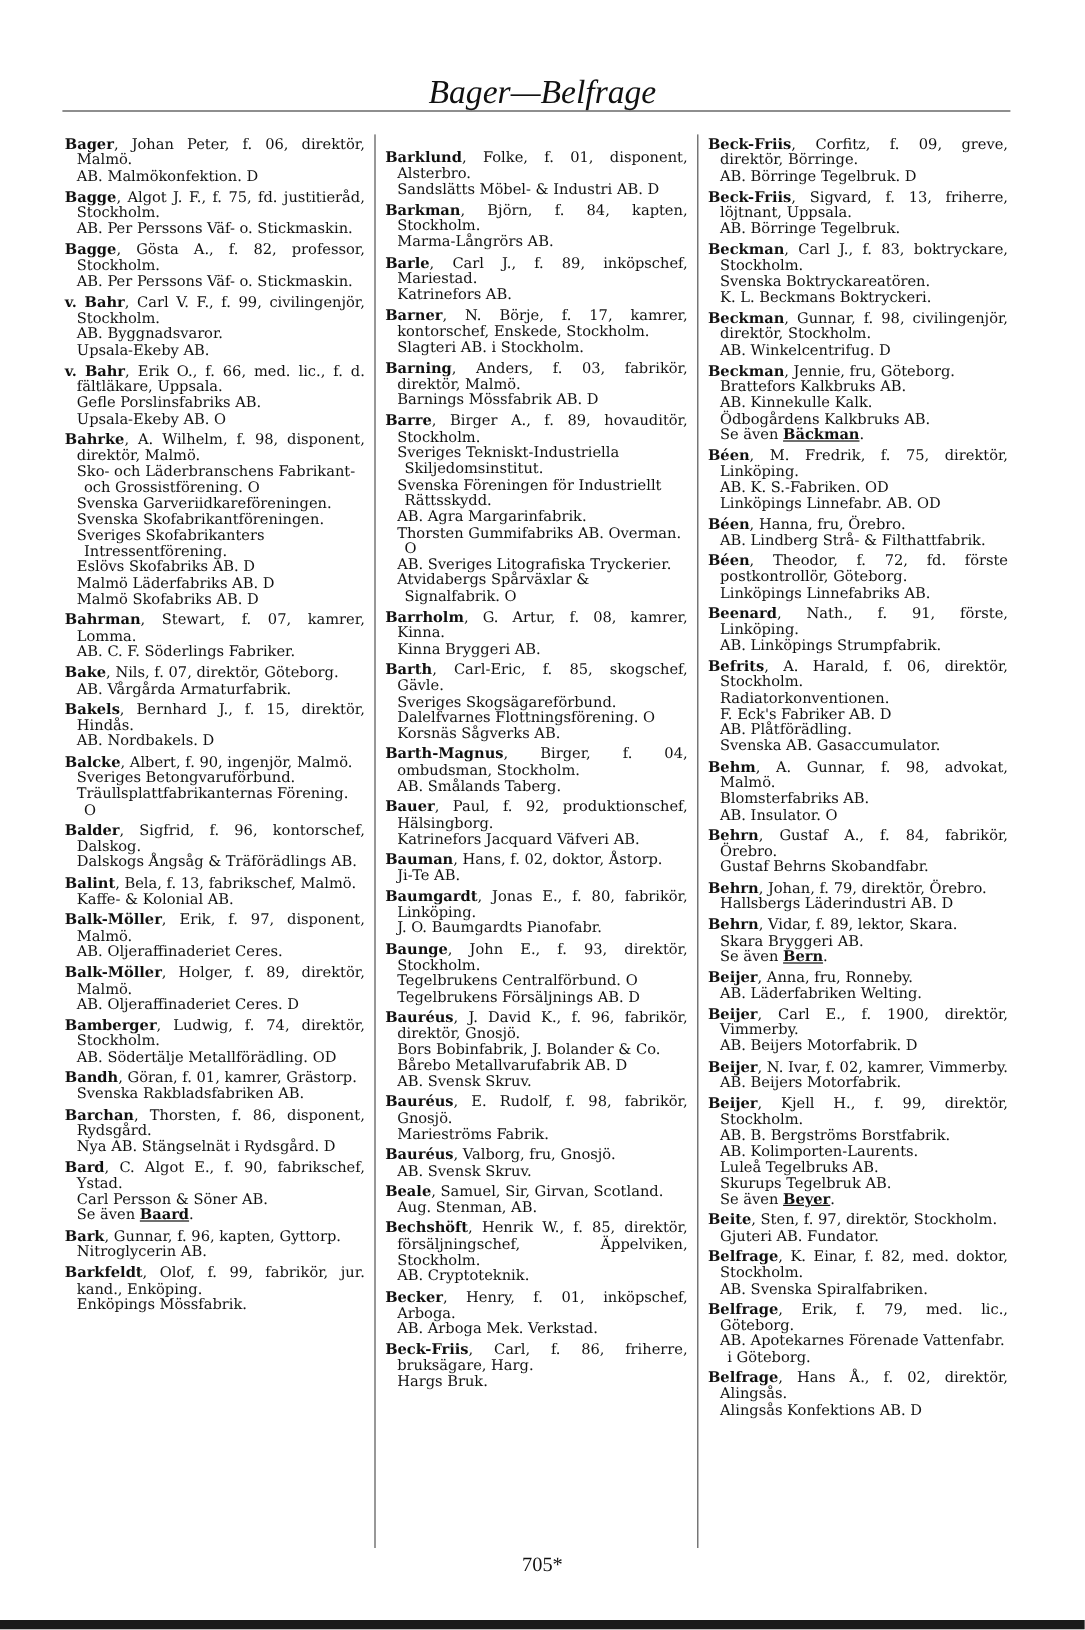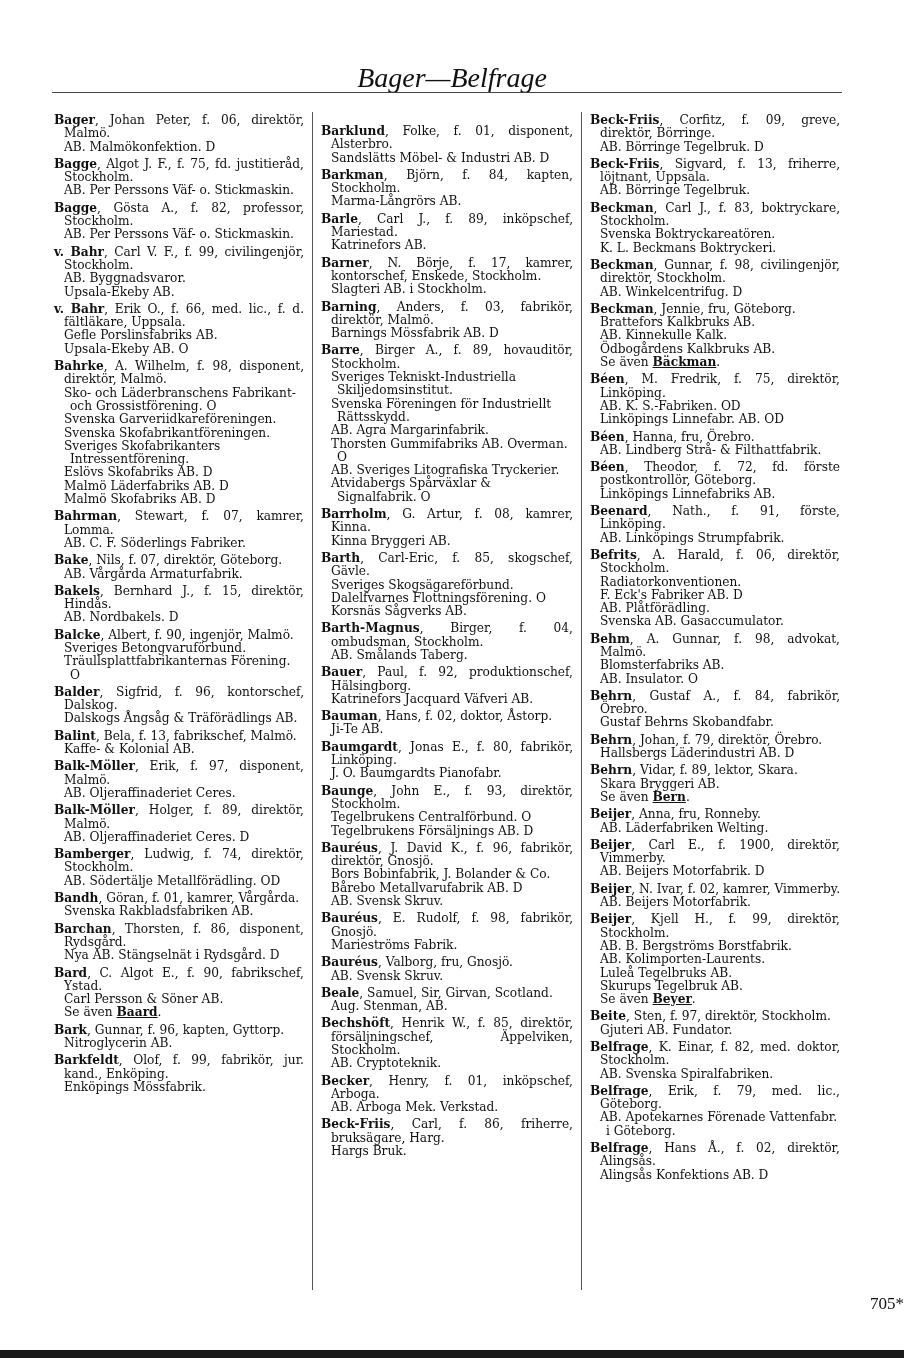--- a/index.html
+++ b/index.html
@@ -12,21 +12,21 @@
   .col3 { left:590px; width:250px; }
   .vrule { position:absolute; width:0; border-left:1px solid #555; }
   .v1 { left:312px; top:112px; height:1178px; }
   .v2 { left:581px; top:112px; height:1178px; }
   .entry { margin-bottom:0px; }
   .entry.gap { margin-top:4px; }
   .head { text-indent:-10px; padding-left:10px; text-align:justify; }
   .nm { font-weight:bold; }
   .co2 { padding-left:16px; text-indent:-6px; }
   .see b { font-weight:bold;text-decoration:underline; }
-  .page-number { position:absolute; top:1294px; left:0; width:904px; text-align:right; font-family:"Liberation Serif", serif; font-size:17px; }
+  .page-number { position:absolute; top:1294px; left:0; width:904px; text-align:center; font-family:"Liberation Serif", serif; font-size:17px; }
   .bottom-edge { position:absolute; left:0; top:1350px; width:904px; height:8px; background:#1a1a1a; }
 </style>
 </head>
 <body>
 
 <div class="page-title">Bager—Belfrage</div>
 <div class="top-rule"></div>
 
 <div class="vrule v1"></div>
 <div class="vrule v2"></div>
@@ -95,21 +95,21 @@
     </div>
     <div class="entry gap">
       <div class="head"><span class="nm">Balk-Möller</span>, <span>Holger, f. 89, direktör, Malmö.</span></div>
       <div class="co2">AB. Oljeraffinaderiet Ceres. D</div>
     </div>
     <div class="entry gap">
       <div class="head"><span class="nm">Bamberger</span>, <span>Ludwig, f. 74, direktör, Stockholm.</span></div>
       <div class="co2">AB. Södertälje Metallförädling. OD</div>
     </div>
     <div class="entry gap">
-      <div class="head"><span class="nm">Bandh</span>, <span>Göran, f. 01, kamrer, Vårgårda.</span></div>
+      <div class="head"><span class="nm">Bandh</span>, <span>Göran, f. 01, kamrer, Grästorp.</span></div>
       <div class="co2">Svenska Rakbladsfabriken AB.</div>
     </div>
     <div class="entry gap">
       <div class="head"><span class="nm">Barchan</span>, <span>Thorsten, f. 86, disponent, Rydsgård.</span></div>
       <div class="co2">Nya AB. Stängselnät i Rydsgård. D</div>
     </div>
     <div class="entry gap">
       <div class="head"><span class="nm">Bard</span>, <span>C. Algot E., f. 90, fabrikschef, Ystad.</span></div>
       <div class="co2">Carl Persson &amp; Söner AB.</div>
       <div class="co2 see"><span>Se även</span> <b>Baard</b>.</div>

